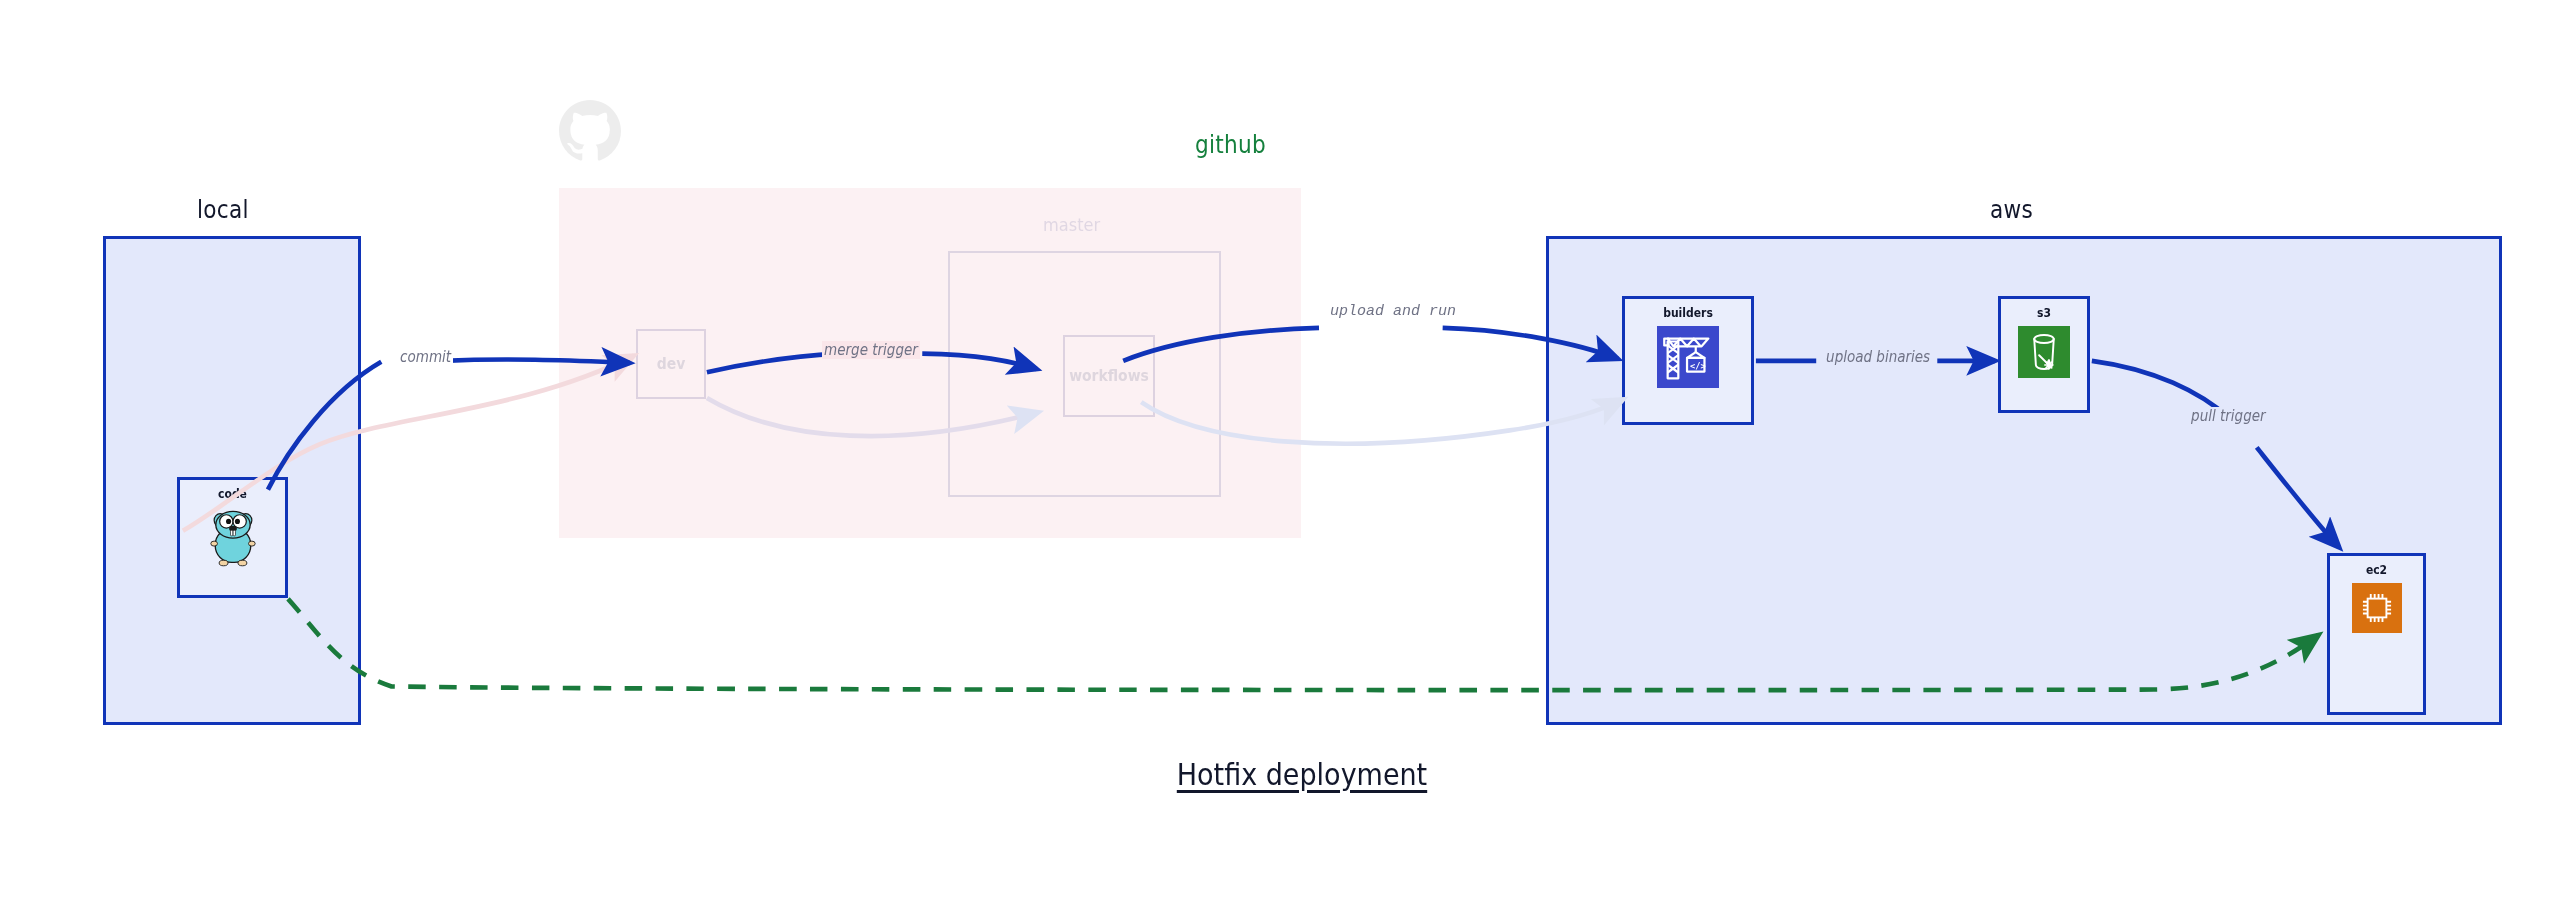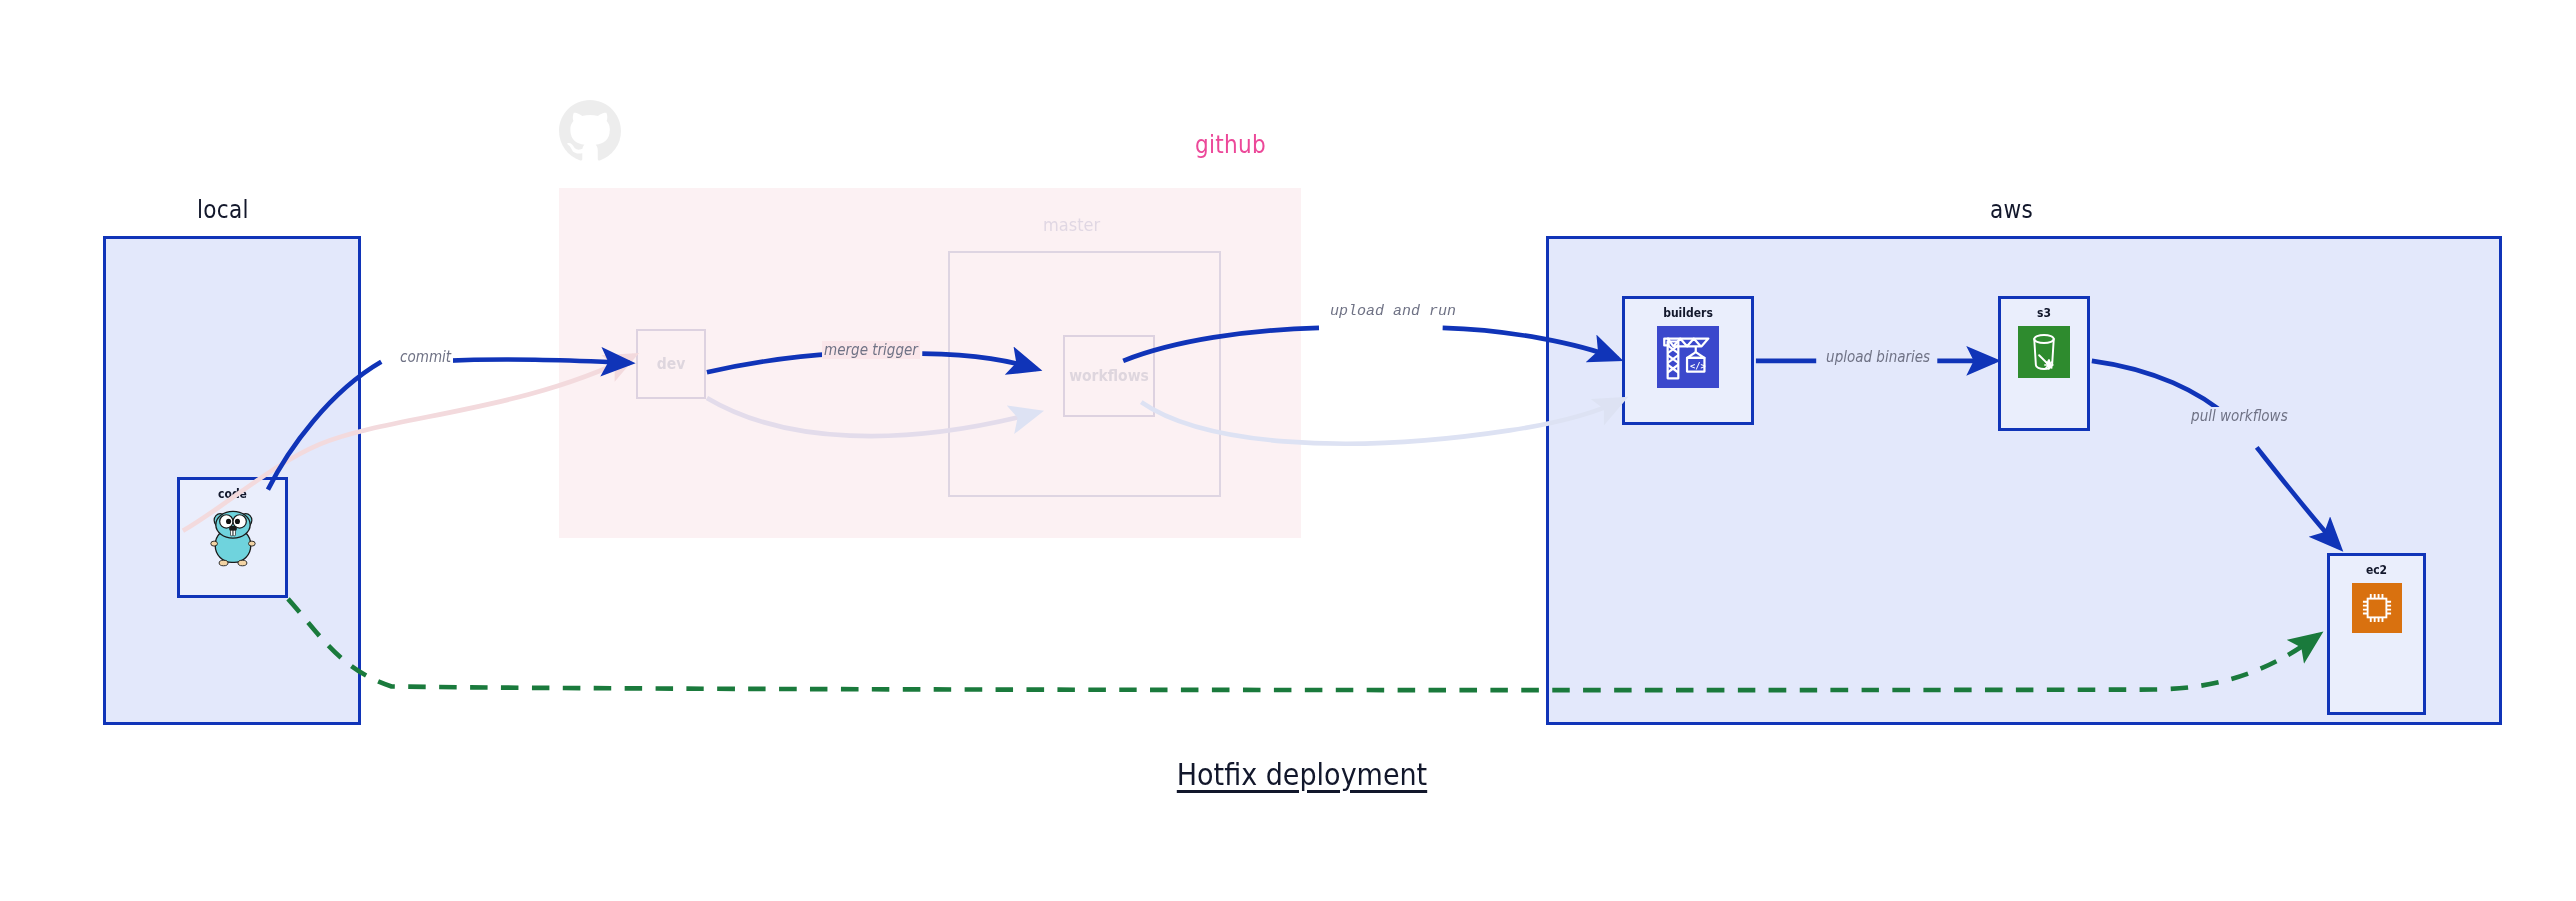--- a/index.html
+++ b/index.html
@@ -11,21 +11,21 @@
 
   
   .group{position:absolute;box-sizing:border-box;}
   .group.blue{background:#e3e8fb;border:3.6px solid #1034b8;}
   .group.pink{background:#fae6ea;border:0;opacity:.55;}
   .group-title{
     position:absolute;font-size:24px;color:#12172b;
     font-family:"DejaVu Sans Condensed","Liberation Sans",sans-serif;
     font-stretch:condensed;letter-spacing:0.3px;white-space:nowrap;
   }
-  .group-title.faded{color:#ec4899;}
+  .group-title.faded{color:#15803d;}
 
   
   .node{position:absolute;box-sizing:border-box;background:#eaeefc;
         border:3.1px solid #1034b8;display:flex;flex-direction:column;
         align-items:center;}
   .node .node-label{
     font-size:12px;font-weight:bold;color:#12172b;margin-top:7.2px;
     font-family:"DejaVu Sans Condensed","Liberation Sans",sans-serif;
     font-stretch:condensed;white-space:nowrap;
   }
@@ -156,21 +156,21 @@
           <path d="M31 33 L40 27 L49 33 Z"></path>
           <rect x="31" y="33" width="18" height="14"></rect>
         </g>
         <g fill="#ffffff" font-family="DejaVu Sans Mono, monospace" font-size="9" font-weight="bold">
           <text x="34" y="44">&lt;/&gt;</text>
         </g>
       </svg>
     </span>
   </div>
 
-  <div class="node" style="left:1998px;top:296px;width:92px;height:135px;">
+  <div class="node" style="left:1998px;top:296px;width:92px;height:117px;">
     <span class="node-label">s3</span>
     <span class="node-icon">
       <svg width="52" height="52" viewBox="0 0 64 64">
         <rect x="0" y="0" width="64" height="64" fill="#2e8b2e"></rect>
         <g stroke="#ffffff" stroke-width="2.4" fill="none" stroke-linecap="round" stroke-linejoin="round">
           <path d="M20 16 L22 48 a10 5 0 0 0 20 0 L44 16"></path>
           <ellipse cx="32" cy="16" rx="12" ry="5"></ellipse>
           <path d="M26 36 L36 46"></path>
           <path d="M36 46 l3 -1 -1 -3 z" fill="#ffffff"></path>
         </g>
@@ -236,18 +236,18 @@
   </svg>
 
   <div class="edge-label" style="left:398px;top:348px;">commit</div>
 
   <div class="edge-label on-pink" style="left:822px;top:341px;">merge trigger</div>
 
   <div class="edge-label" style="left:1328px;top:303px;font-family:Liberation Mono, monospace;">upload and run</div>
 
   <div class="edge-label on-blue" style="left:1824px;top:348px;">upload binaries</div>
 
-  <div class="edge-label on-blue" style="left:2189px;top:407px;">pull workflows</div>
+  <div class="edge-label on-blue" style="left:2189px;top:407px;">pull trigger</div>
 
   <div id="diagram-title">Hotfix deployment</div>
 
 </div>
 
 
 </body></html>

